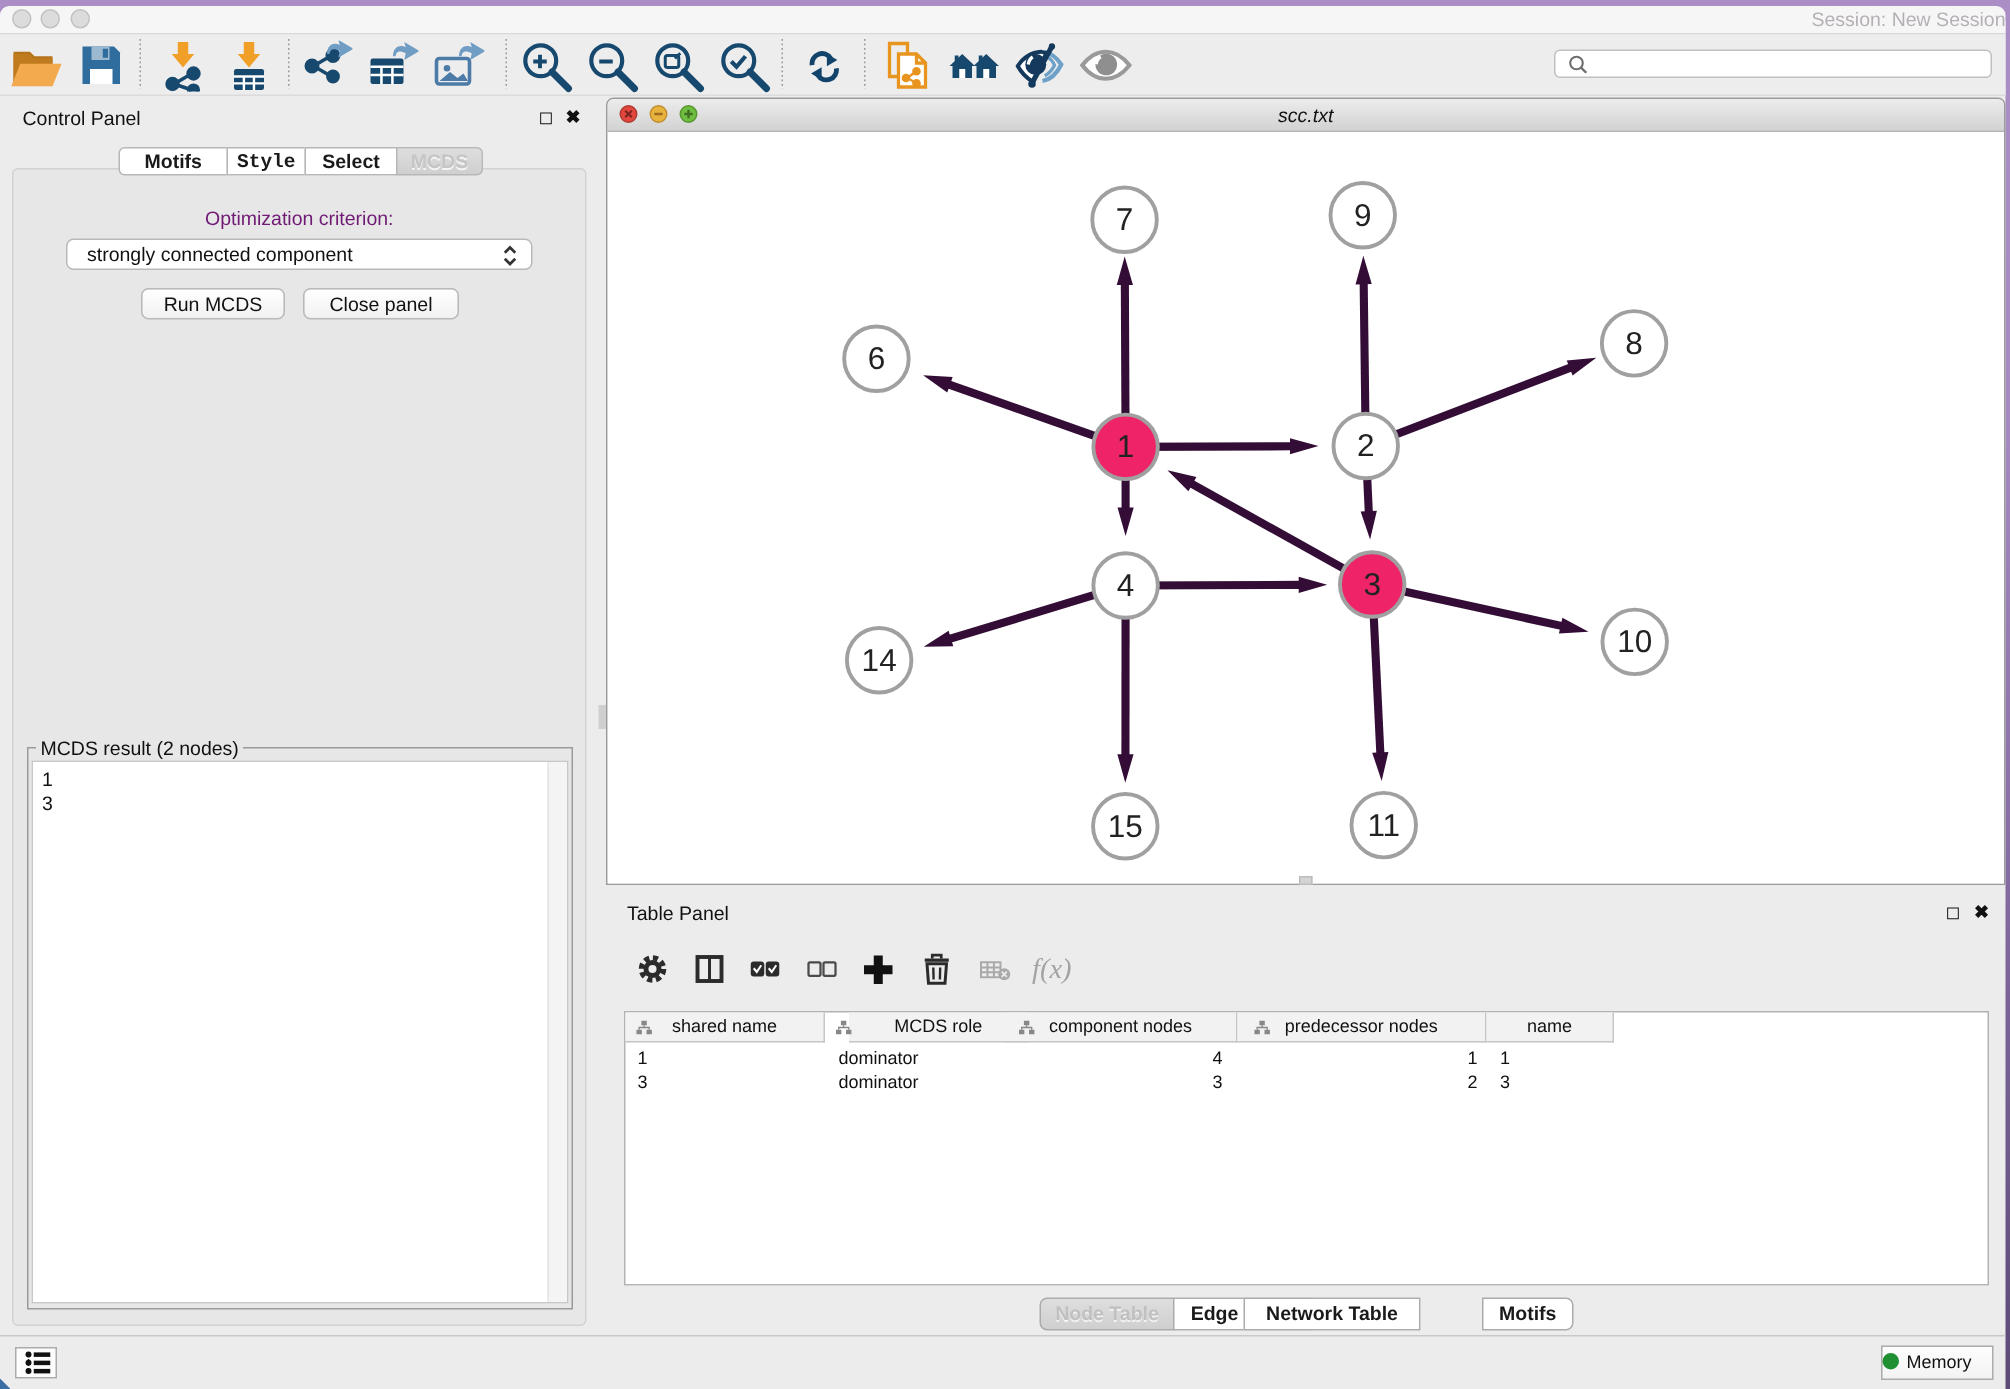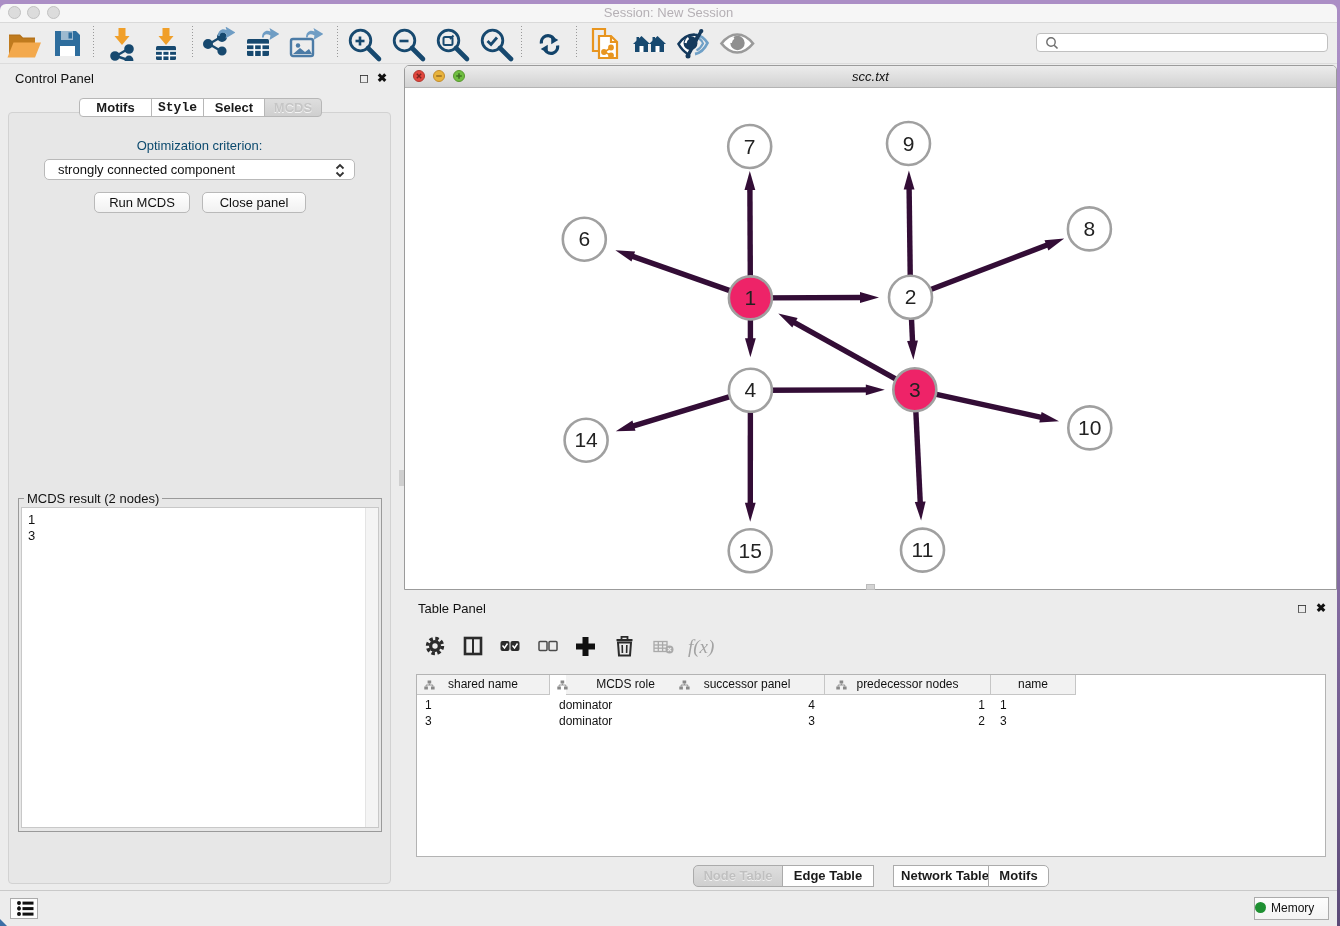--- a/index.html
+++ b/index.html
@@ -8,48 +8,48 @@
 .abs{position:absolute;}
 #striptop{position:absolute;left:0;top:0;width:1340px;height:14px;background:#ab8ec5;z-index:0;}
 #titlebar{z-index:1;}
 #stripright{position:absolute;left:1337px;top:0;width:3px;height:926px;
  background:linear-gradient(180deg,#ab8ec5 0%,#a78ac2 30%,#7d659a 70%,#5c4a77 100%);}
 
 #titlebar{position:absolute;left:0;top:4px;width:1337px;height:18px;background:#f6f6f6;
  border-bottom:1px solid #d9d9d9;border-radius:6px 6px 0 0;}
 .tl{position:absolute;top:2px;width:13px;height:13px;border-radius:50%;
  background:#dcdcdc;border:1px solid #c2c2c2;box-sizing:border-box;}
-#ttext{position:absolute;top:1px;left:0;width:100%;text-align:center;
+#ttext{position:absolute;top:1px;left:0;width:100%;text-align:right;
  font-size:13px;color:#b5b0b5;}
 
 #toolbar{position:absolute;left:0;top:23px;width:1337px;height:40px;background:#ededed;
  border-bottom:1px solid #dcdcdc;}
 .tbi{position:absolute;top:4px;}
 .tsep{position:absolute;top:3px;width:1px;height:33px;
  background-image:linear-gradient(#999 33%,rgba(255,255,255,0) 0%);
  background-size:1px 3px;background-repeat:repeat-y;}
 #search{position:absolute;left:1036px;top:10px;width:292px;height:19px;background:#fff;
  border:1px solid #c0c0c0;border-radius:4px;box-sizing:border-box;}
 
 #cphead{position:absolute;left:15px;top:71px;font-size:13px;color:#111;}
 .panebtn{position:absolute;font-size:12px;color:#111;}
 #cppane{position:absolute;left:8px;top:112px;width:383px;height:772px;
  background:#e7e7e7;border:1px solid #d2d2d2;border-radius:4px;box-sizing:border-box;}
 .tab{position:absolute;top:98px;height:19px;box-sizing:border-box;background:#fff;
  border:1px solid #b7b7b7;font-size:13px;font-weight:bold;color:#1a1a1a;
  text-align:center;line-height:17px;}
 #optlabel{position:absolute;left:0;top:138px;width:399px;text-align:center;
- font-size:13px;color:#0c4a6e;}
+ font-size:13px;color:#701a75;}
 #combo{position:absolute;left:44px;top:159px;width:311px;height:21px;background:#fff;
  border:1px solid #b9b9b9;border-radius:5px;box-sizing:border-box;
  font-size:13px;color:#111;line-height:19px;padding-left:13px;}
 .btn{position:absolute;top:192px;height:21px;background:linear-gradient(#ffffff,#f1f1f1);
  border:1px solid #b9b9b9;border-radius:5px;box-sizing:border-box;
  font-size:13px;color:#111;text-align:center;line-height:19px;}
-#fieldset{position:absolute;left:18px;top:498px;width:364px;height:334px;
+#fieldset{position:absolute;left:18px;top:498px;width:364px;height:375px;
  border:1px solid #9a9a9a;box-sizing:border-box;}
 #legend{position:absolute;left:5px;top:-8px;background:#e7e7e7;padding:0 3px;
  font-size:13px;color:#111;}
 #resultbox{position:absolute;left:2px;top:8px;right:2px;bottom:3px;background:#fff;
  border:1px solid #c8c8c8;font-size:13px;color:#111;line-height:16px;padding:4px 0 0 6px;box-sizing:border-box;}
 #scrollbar{position:absolute;right:0;top:0;width:12px;height:100%;background:#f4f4f4;
  border-left:1px solid #e4e4e4;}
 
 #statusdiv{position:absolute;left:0;top:890px;width:1337px;height:1px;background:#c9c9c9;}
 #listbtn{position:absolute;left:10px;top:898px;width:28px;height:21px;background:#fdfdfd;
@@ -425,39 +425,39 @@
       <path d="M5.4 3.5 L5.4 5 M2.1 6.5 L2.1 5 L8.8 5 L8.8 6.5" fill="none" stroke="#888" stroke-width="0.9"></path>
     </svg>
     <svg class="thicon" style="left:419px;" width="11" height="10" viewBox="0 0 11 10">
       <rect x="3.6" y="0.5" width="3.6" height="3" fill="#888"></rect>
       <rect x="0.3" y="6.5" width="3.6" height="3" fill="#888"></rect>
       <rect x="7" y="6.5" width="3.6" height="3" fill="#888"></rect>
       <path d="M5.4 3.5 L5.4 5 M2.1 6.5 L2.1 5 L8.8 5 L8.8 6.5" fill="none" stroke="#888" stroke-width="0.9"></path>
     </svg>
     <div class="th" style="left:0;width:133px;">shared name</div>
     <div class="th" style="left:149px;width:120px;">MCDS role</div>
-    <div class="th" style="left:253px;width:155px;">successor panel</div>
+    <div class="th" style="left:253px;width:155px;">component nodes</div>
     <div class="th" style="left:408px;width:166px;">predecessor nodes</div>
     <div class="th" style="left:574px;width:85px;text-align:center;">name</div>
     <div class="td" style="left:8px;top:22px;">1</div>
     <div class="td" style="left:142px;top:22px;">dominator</div>
     <div class="td" style="left:253px;top:22px;width:145px;text-align:right;">4</div>
     <div class="td" style="left:408px;top:22px;width:160px;text-align:right;">1</div>
     <div class="td" style="left:583px;top:22px;">1</div>
     <div class="td" style="left:8px;top:38px;">3</div>
     <div class="td" style="left:142px;top:38px;">dominator</div>
     <div class="td" style="left:253px;top:38px;width:145px;text-align:right;">3</div>
     <div class="td" style="left:408px;top:38px;width:160px;text-align:right;">2</div>
     <div class="td" style="left:583px;top:38px;">3</div>
   </div>
   <div class="btab" style="left:693px;width:90px;border-radius:5px 0 0 5px;
     background:linear-gradient(#dedede,#cfcfcf);color:#c0c0c0;
     text-shadow:0 1px 0 #f2f2f2;">Node Table</div>
   <div class="btab" style="left:782px;width:92px;">Edge Table</div>
-  <div class="btab" style="left:893px;width:104px;">Network Table</div>
+  <div class="btab" style="left:829px;width:118px;">Network Table</div>
   <div class="btab" style="left:988px;width:61px;border-radius:0 5px 5px 0;">Motifs</div>
   <div id="statusdiv"></div>
   <div id="listbtn">
     <svg width="26" height="19" viewBox="0 0 26 19">
       <circle cx="8" cy="4" r="2" fill="#111"></circle>
       <rect x="11.5" y="2.6" width="11" height="3" fill="#111"></rect>
       <circle cx="8" cy="9.5" r="2" fill="#111"></circle>
       <rect x="11.5" y="8.1" width="11" height="3" fill="#111"></rect>
       <circle cx="8" cy="15" r="2" fill="#111"></circle>
       <rect x="11.5" y="13.6" width="11" height="3" fill="#111"></rect>

